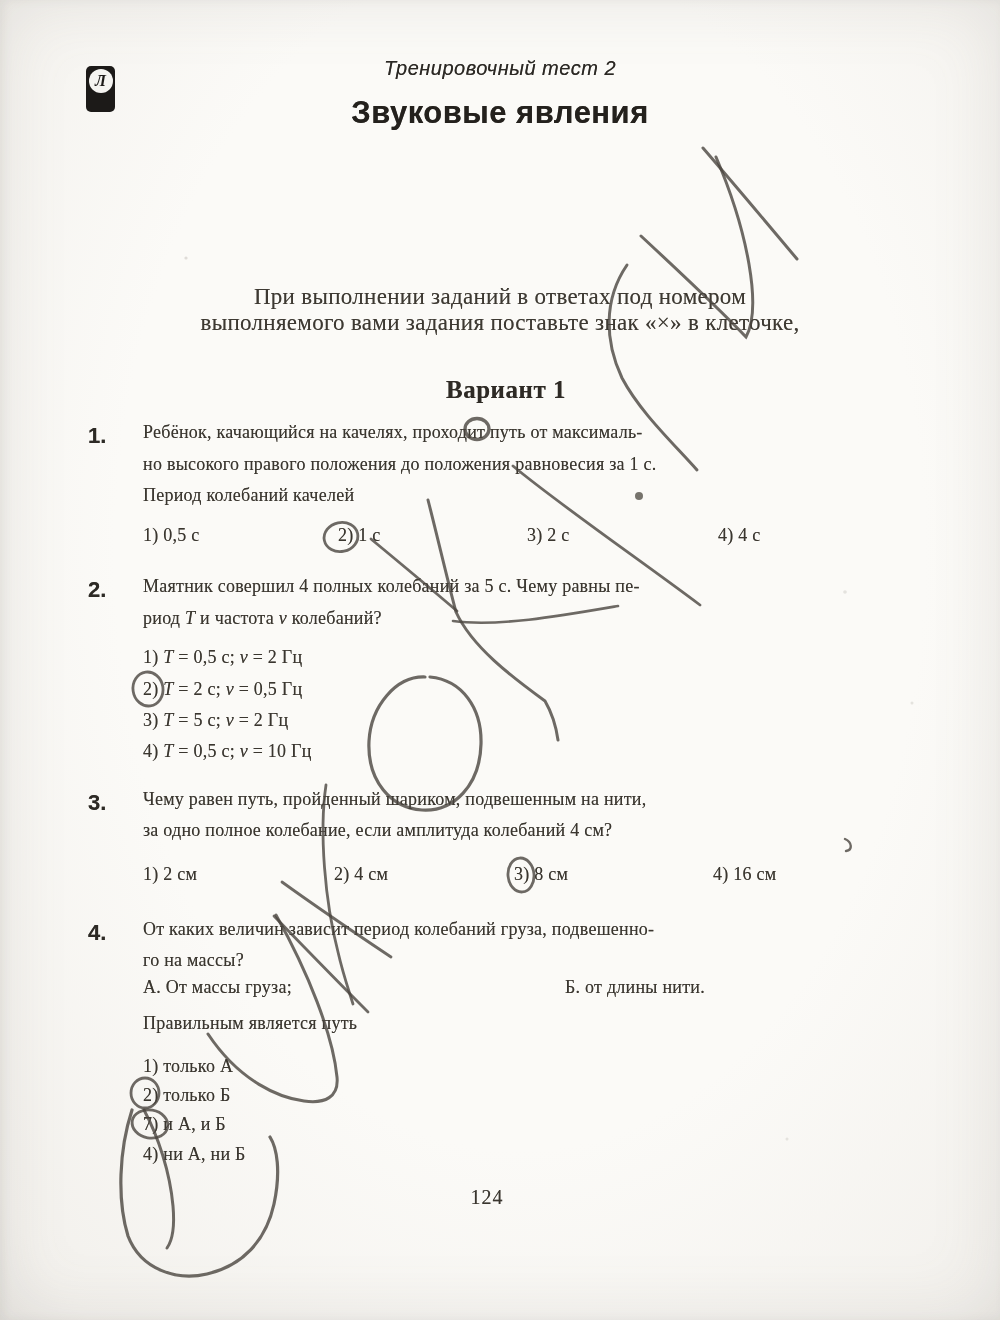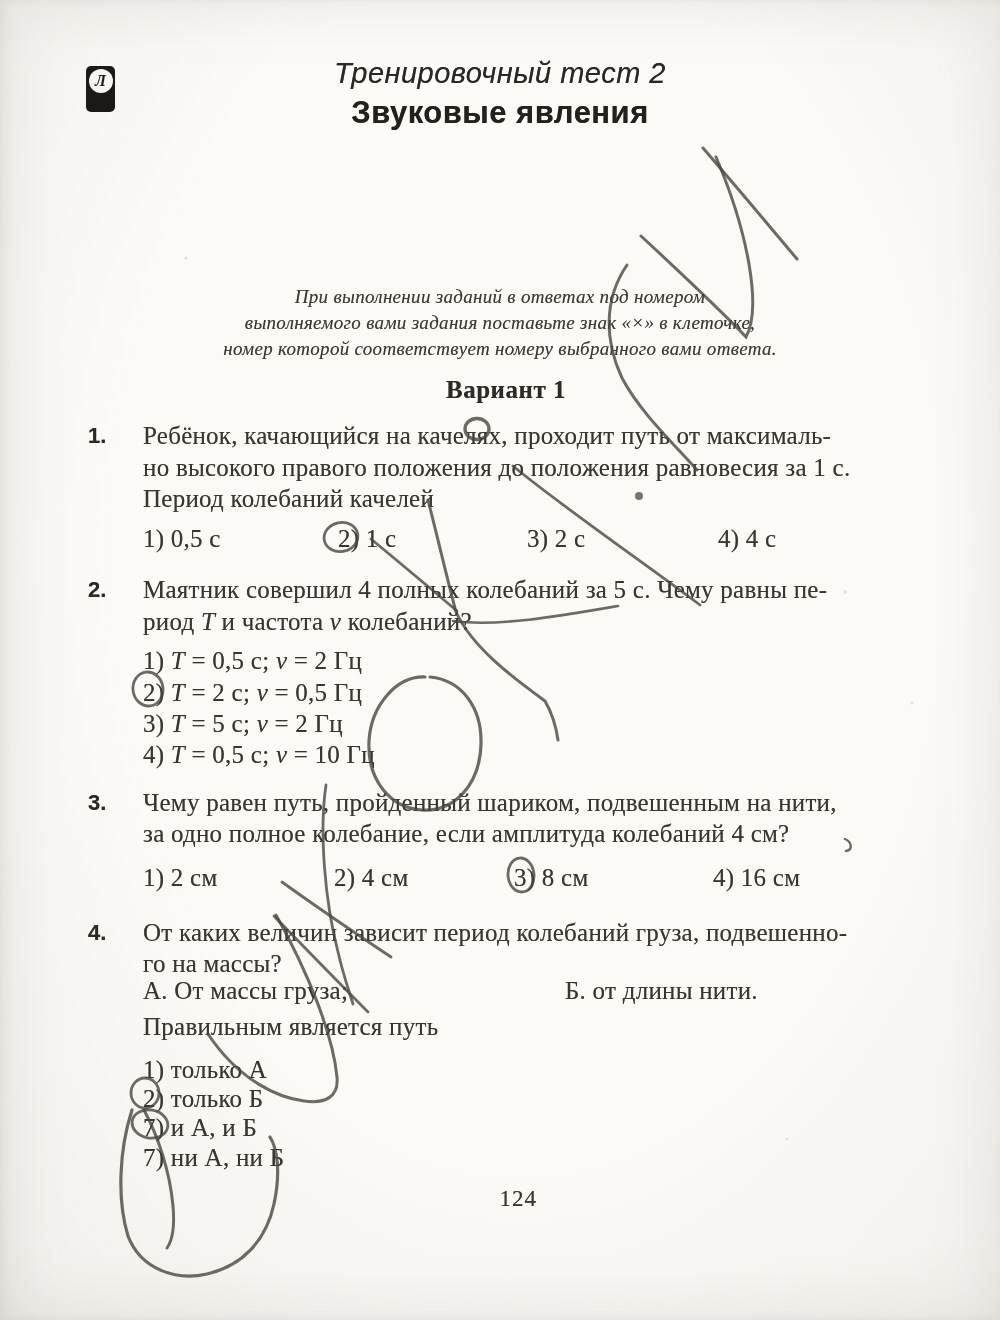--- a/index.html
+++ b/index.html
@@ -3,56 +3,55 @@
 <meta charset="utf-8">
 <style>
   html,body{margin:0;padding:0;background:#d8d6d2;}
   .page{
     position:relative;width:1000px;height:1320px;overflow:hidden;
     background:radial-gradient(ellipse at 52% 42%, #fbfaf7 55%, #f3f1ed 92%, #edebe7 100%);
     box-shadow:inset 0 0 70px rgba(120,114,103,.14), inset 4px 0 10px rgba(105,100,92,.08);
     font-family:"Liberation Serif", serif;color:#3a362f;
   }
   .abs{position:absolute;white-space:nowrap;}
-  .t{font-size:25px;letter-spacing:.25px;color:#3a362f;text-shadow:0 0 .5px rgba(58,54,47,.55);}
+  .t{font-size:18px;letter-spacing:.25px;color:#3a362f;text-shadow:0 0 .5px rgba(58,54,47,.55);}
   .qnum{font-family:"Liberation Sans",sans-serif;font-weight:bold;font-size:22px;color:#2d2a25;text-shadow:0 0 .5px rgba(45,42,37,.6);}
   .title1{left:0;top:57px;width:100%;text-align:center;font-family:"Liberation Sans",sans-serif;
-          font-style:italic;font-size:29px;color:#2b2824;letter-spacing:.5px;text-shadow:0 0 .6px rgba(43,40,36,.7);}
+          font-style:italic;font-size:20px;color:#2b2824;letter-spacing:.5px;text-shadow:0 0 .6px rgba(43,40,36,.7);}
   .title2{left:0;top:95px;width:100%;text-align:center;font-family:"Liberation Sans",sans-serif;
           font-weight:bold;font-size:31px;color:#24211d;letter-spacing:.5px;text-shadow:0 0 .6px rgba(36,33,29,.7);}
   .instr{left:0;top:284px;width:100%;text-align:center;}
-  .instr div{font-style:italic;font-size:19px;line-height:26px;letter-spacing:.3px;color:#3d3932;text-shadow:0 0 .5px rgba(61,57,50,.5);}
+  .instr div{font-size:23px;line-height:26px;letter-spacing:.3px;color:#3d3932;text-shadow:0 0 .5px rgba(61,57,50,.5);}
   .variant{left:0;top:376px;width:100%;text-align:center;font-weight:bold;font-size:25px;color:#2e2a25;letter-spacing:.5px;text-shadow:0 0 .5px rgba(46,42,37,.6);padding-left:6px;}
   .it{font-style:italic;}
   .logo{left:86px;top:66px;width:29px;height:46px;background:#1c1a18;border-radius:5px;}
   .logo .circ{position:absolute;left:2.5px;top:3px;width:24px;height:24px;border-radius:50%;background:#f5f4f1;
               display:flex;align-items:center;justify-content:center;}
   .logo .circ span{font-family:"Liberation Serif",serif;font-weight:bold;font-style:italic;font-size:16px;color:#1c1a18;}
-  .pagenum{left:437px;top:1186px;width:100px;text-align:right;font-size:23px;letter-spacing:1px;}
+  .pagenum{left:437px;top:1186px;width:100px;text-align:center;font-size:20px;letter-spacing:1px;}
   svg.ink{position:absolute;left:0;top:0;z-index:5;pointer-events:none;}
   svg.ink path, svg.ink ellipse{fill:none;stroke:#4a453e;stroke-opacity:.8;stroke-linecap:round;}
 </style>
 </head>
 <body>
 
 <div class="page">
 
   <div class="abs logo">
     <div class="circ">
       <span>Л</span>
     </div>
   </div>
 
   <div class="abs title1">Тренировочный тест 2</div>
   <div class="abs title2">Звуковые явления</div>
 
   <div class="abs instr">
     <div>При выполнении заданий в ответах под номером</div>
     <div>выполняемого вами задания поставьте знак «×» в клеточке,</div>
-    <div>номер которой соответствует номеру выбранного вами ответа.</div>
   </div>
 
   <div class="abs variant">Вариант 1</div>
 
   <div class="abs qnum" style="left:88px;top:423px">1.</div>
   <div class="abs t" style="left:143px;top:422px">Ребёнок, качающийся на качелях, проходит путь от максималь-</div>
   <div class="abs t" style="left:143px;top:454px">но высокого правого положения до положения равновесия за 1 с.</div>
   <div class="abs t" style="left:143px;top:485px">Период колебаний качелей</div>
   <div class="abs t" style="left:143px;top:525px">1) 0,5 с</div>
   <div class="abs t" style="left:338px;top:525px">2) 1 с</div>
@@ -77,21 +76,21 @@
 
   <div class="abs qnum" style="left:88px;top:920px">4.</div>
   <div class="abs t" style="left:143px;top:919px">От каких величин зависит период колебаний груза, подвешенно-</div>
   <div class="abs t" style="left:143px;top:950px">го на массы?</div>
   <div class="abs t" style="left:143px;top:977px">А. От массы груза;</div>
   <div class="abs t" style="left:565px;top:977px">Б. от длины нити.</div>
   <div class="abs t" style="left:143px;top:1013px">Правильным является путь</div>
   <div class="abs t" style="left:143px;top:1056px">1) только А</div>
   <div class="abs t" style="left:143px;top:1085px">2) только Б</div>
   <div class="abs t" style="left:143px;top:1114px">7) и А, и Б</div>
-  <div class="abs t" style="left:143px;top:1144px">7) ни А, ни Б</div>
+  <div class="abs t" style="left:143px;top:1144px">4) ни А, ни Б</div>
 
   <div class="abs t pagenum">124</div>
 
   <svg class="ink" width="1000" height="1320" viewBox="0 0 1000 1320">
 
     <path d="M703,148 C734,184 766,222 797,259" stroke-width="3"></path>
     <path d="M641,236 C683,275 727,317 746,337 C762,308 748,232 716,157" stroke-width="3"></path>
     <path d="M627,265 C603,300 605,342 622,378 C640,412 672,442 697,470" stroke-width="3"></path>
 
     <path d="M428,500 C437,535 447,578 456,612 C472,647 512,677 545,701 C552,713 556,726 558,740" stroke-width="3"></path>

